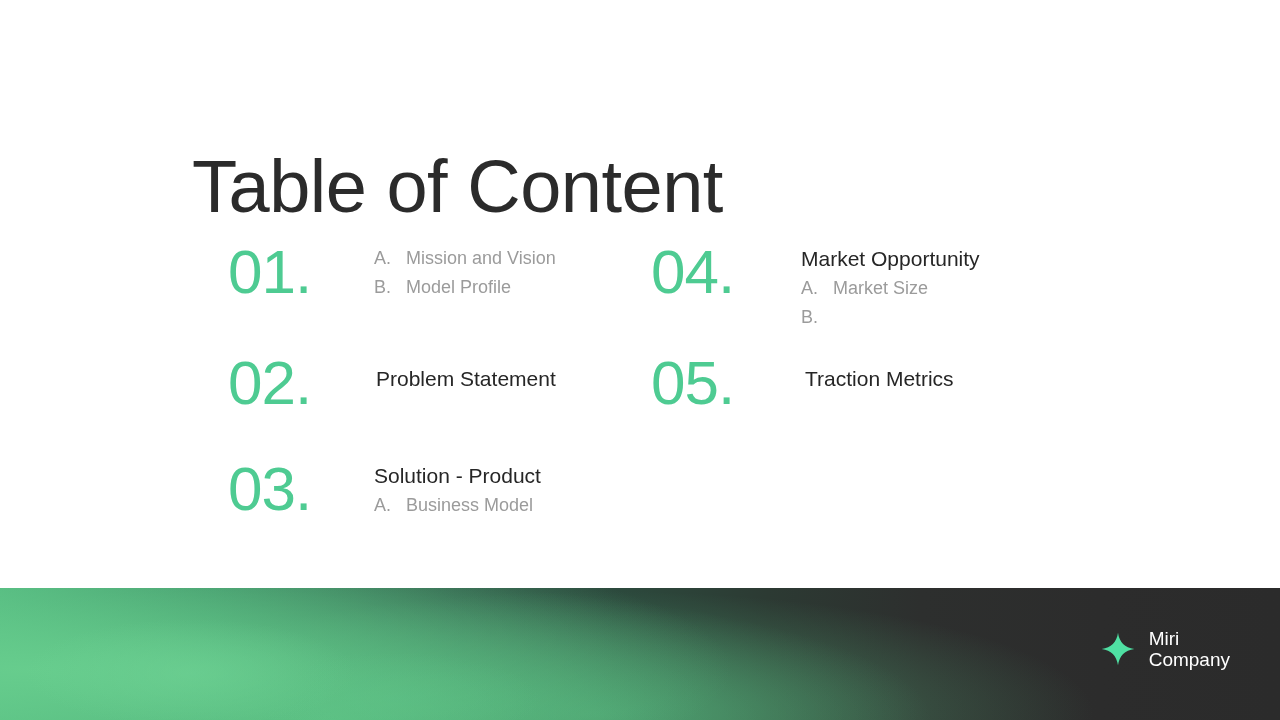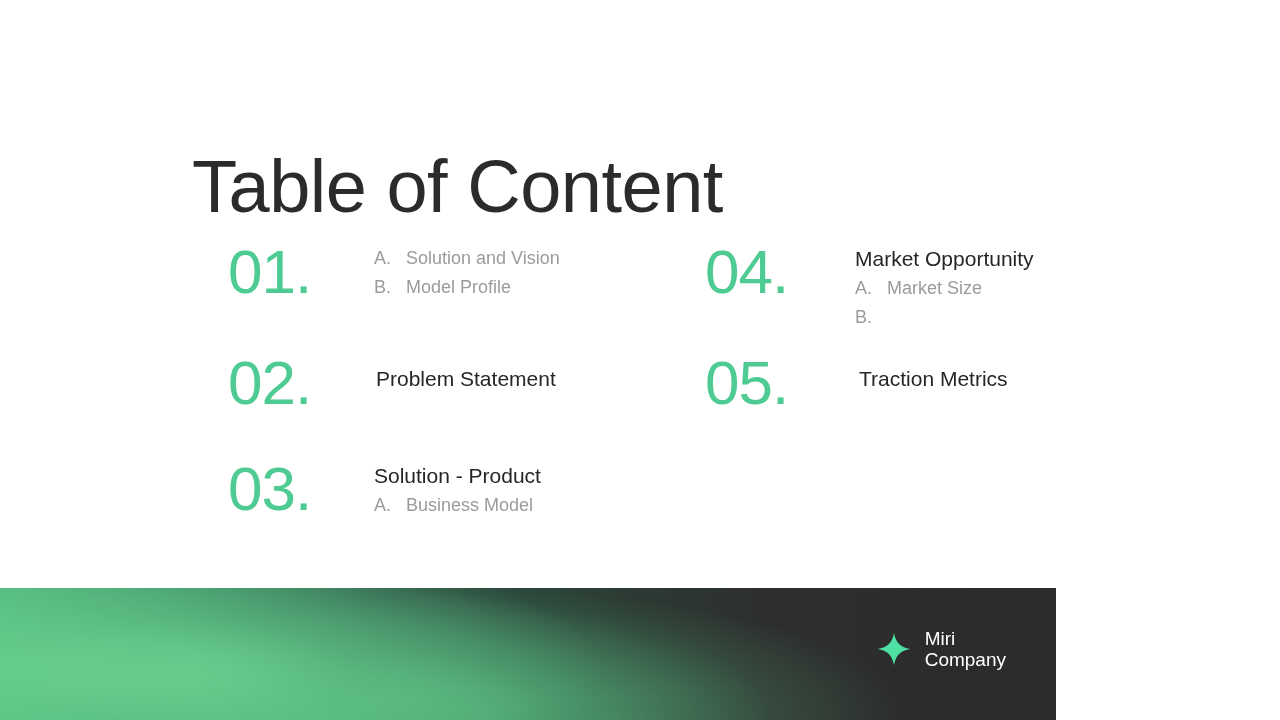--- a/index.html
+++ b/index.html
@@ -44,21 +44,21 @@
     height: 380px;
   }
 
   .toc-col {
     position: absolute;
     top: 0;
     width: 560px;
     height: 380px;
   }
   .toc-col.left  { left: 228px; }
-  .toc-col.right { left: 705px; }
+  .toc-col.right { left: 651px; }
 
   .toc-entry {
     position: absolute;
     display: flex;
     align-items: flex-start;
     margin-top: 32px;
   }
 
   
   .row-a { top: 9px; }
@@ -105,21 +105,21 @@
 
   
   .toc-entry.single .toc-text { padding-top: 12px; padding-left: 2px; }
   .toc-col.right .toc-entry.single .toc-text { padding-left: 4px; }
 
   
   .footer {
     position: absolute;
     left: 0;
     top: 588px;
-    width: 1056px;
+    width: 1280px;
     height: 132px;
     overflow: hidden;
     background:
       radial-gradient(120% 240% at 2% 62%, rgba(104,206,142,0.95) 0%, rgba(104,206,142,0.0) 46%),
       radial-gradient(90% 200% at 26% 100%, rgba(88,196,131,0.75) 0%, rgba(88,196,131,0.0) 52%),
       radial-gradient(70% 170% at 47% 96%, rgba(96,201,138,0.55) 0%, rgba(96,201,138,0.0) 55%),
       linear-gradient(90deg,
         #4FB47C 0%,
         #3E8F66 17%,
         #32604C 36%,
@@ -180,21 +180,21 @@
 
   <div class="toc">
 
     <div class="toc-col left">
 
       <div class="toc-entry row-a">
         <div class="toc-num">01.</div>
         <div class="toc-text">
           <div class="toc-sub">
             <span class="sub-key">A.</span>
-            <span class="sub-label">Solution and Vision</span>
+            <span class="sub-label">Mission and Vision</span>
           </div>
           <div class="toc-sub">
             <span class="sub-key">B.</span>
             <span class="sub-label">Model Profile</span>
           </div>
         </div>
       </div>
 
       <div class="toc-entry row-b single">
         <div class="toc-num">02.</div>

